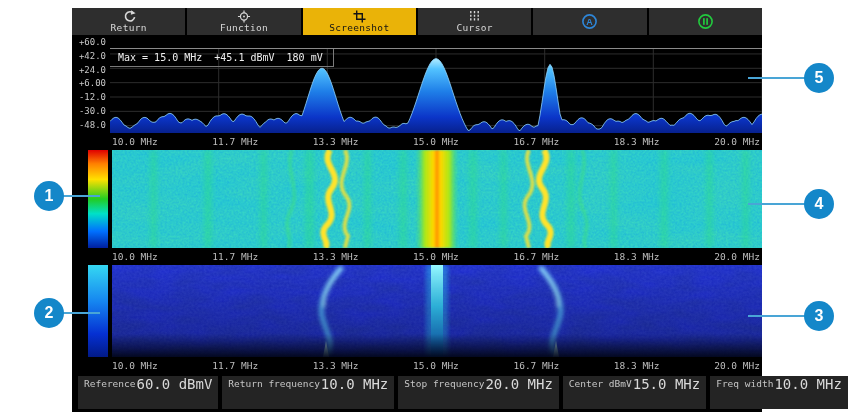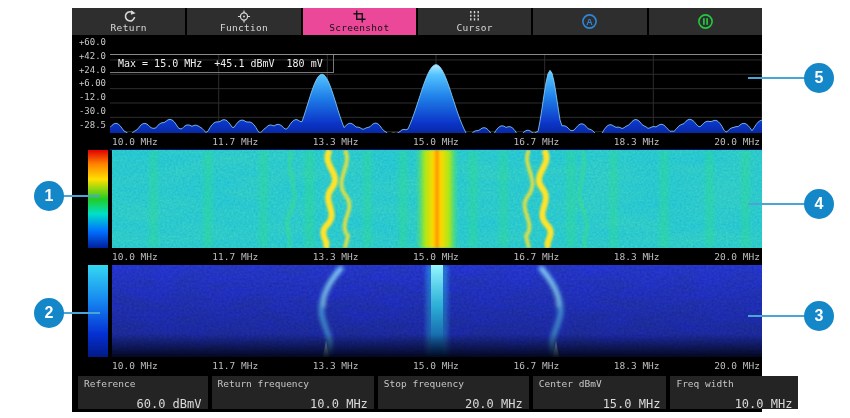--- a/index.html
+++ b/index.html
@@ -12,29 +12,29 @@
             background:#000; }
 
   
   .toolbar { position:absolute; left:0; top:0; width:690px; height:27px;
              display:flex; gap:2px; background:#000; }
   .tb-btn { flex:1; background:#2e2e2e; color:#d8d8d8; display:flex;
             flex-direction:column; align-items:center; justify-content:center;
             gap:0; cursor:pointer; }
   .tb-btn .ticon { height:13px; display:flex; align-items:center; }
   .tb-btn .tlabel { font-size:9.5px; line-height:10px; letter-spacing:.3px; }
-  .tb-btn.active { background:#ec4899; color:#141414; }
+  .tb-btn.active { background:#eab308; color:#141414; }
   .tb-btn.icon-only { justify-content:center; }
 
   
   .ylabels { position:absolute; left:0; top:28px; width:38px; height:96px;
              display:flex; flex-direction:column; justify-content:space-between;
              align-items:flex-end; padding:2px 4px 2px 0; }
   .ylabels span { color:#c8c8c8; font-size:9px; line-height:9px; }
-  .plot { position:absolute; left:38px; top:46px; width:652px; height:97px;
+  .plot { position:absolute; left:38px; top:40px; width:652px; height:97px;
           background:#000; border-top:1px solid #8a8a8a; }
   .plot svg { position:absolute; left:0; top:0; width:100%; height:100%; }
   .readout { position:absolute; left:0; top:0; color:#f0f0f0; font-size:10px;
              line-height:12px; padding:3px 10px 2px 8px; white-space:pre;
              border-right:1px solid #7a7a7a; border-bottom:1px solid #7a7a7a; }
 
   
   .axisrow { position:absolute; left:38px; width:652px; height:16px;
              display:flex; justify-content:space-between; align-items:center;
              padding:0 2px; background:#000; }
@@ -53,21 +53,21 @@
   .wf2 { top:257px; height:92px; }
   .wf svg { position:absolute; left:0; top:0; width:100%; height:100%; }
 
   
   .settings { position:absolute; left:0; top:365px; width:690px; height:39px;
               display:flex; gap:4px; background:#000; padding:3px 2px 3px 6px; }
   .cell { flex:1; background:#242424; color:#c6c6c6; padding:2px 6px;
           display:flex; flex-direction:row; justify-content:center; gap:1px;
           cursor:pointer; }
   .cell .lab { font-size:9.5px; line-height:11px; white-space:nowrap; }
-  .cell .val { font-size:12px; line-height:12px; color:#d9d9d9; white-space:nowrap;margin-top:20px; }
+  .cell .val { font-size:14px; line-height:12px; color:#d9d9d9; white-space:nowrap; }
 
   
   .callout { position:absolute; width:30px; height:30px; border-radius:50%;
              background:#1487c9; color:#fff; display:flex; align-items:center;
              justify-content:center; font-family:"Liberation Sans",sans-serif;
              font-weight:bold; font-size:16px; z-index:5; }
   .cline { position:absolute; height:2px; background:#49a5d6; z-index:4; }
 </style>
 </head>
 <body>
@@ -133,21 +133,21 @@
       </div>
     </div>
 
     <div class="ylabels">
       <span>+60.0</span>
       <span>+42.0</span>
       <span>+24.0</span>
       <span>+6.00</span>
       <span>-12.0</span>
       <span>-30.0</span>
-      <span>-28.5</span>
+      <span>-48.0</span>
     </div>
 
     <div class="plot">
       <svg viewBox="0 0 652 97" preserveAspectRatio="none">
         <defs>
           <linearGradient id="specGrad" x1="0" y1="0" x2="0" y2="1">
             <stop offset="0%" stop-color="#b2ecff"></stop>
             <stop offset="12%" stop-color="#52c2ff"></stop>
             <stop offset="38%" stop-color="#1f7fe8"></stop>
             <stop offset="68%" stop-color="#0b35c8"></stop>

